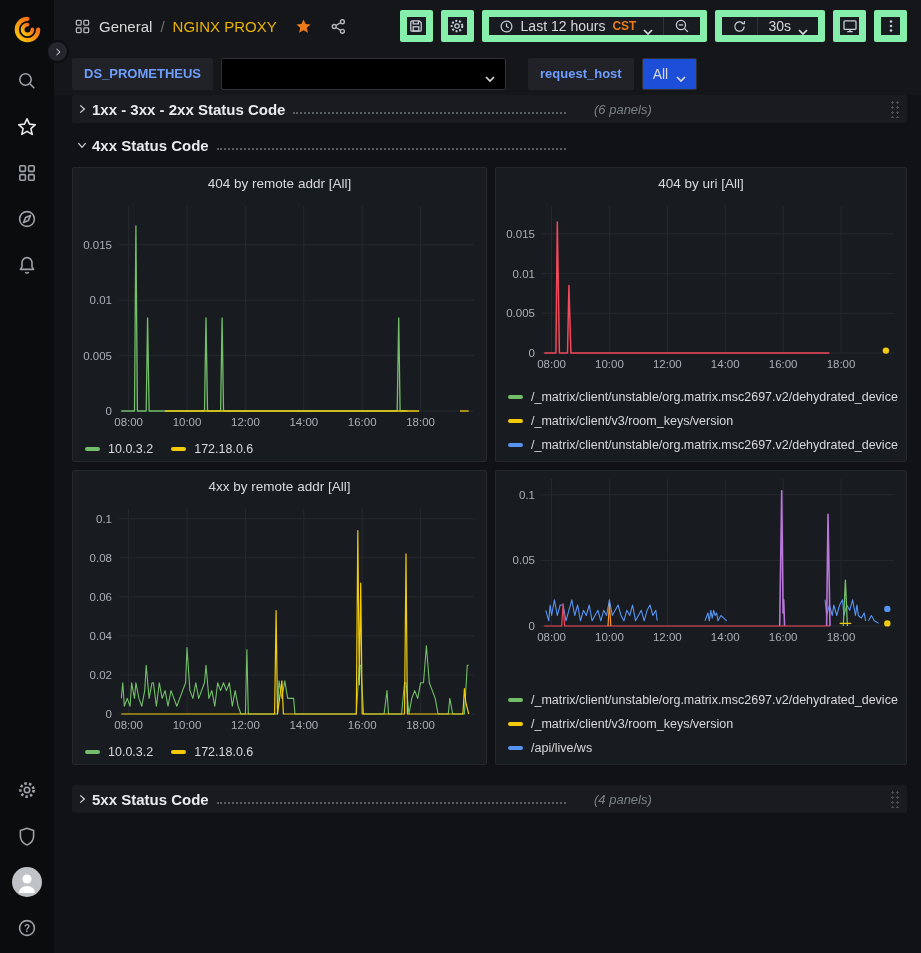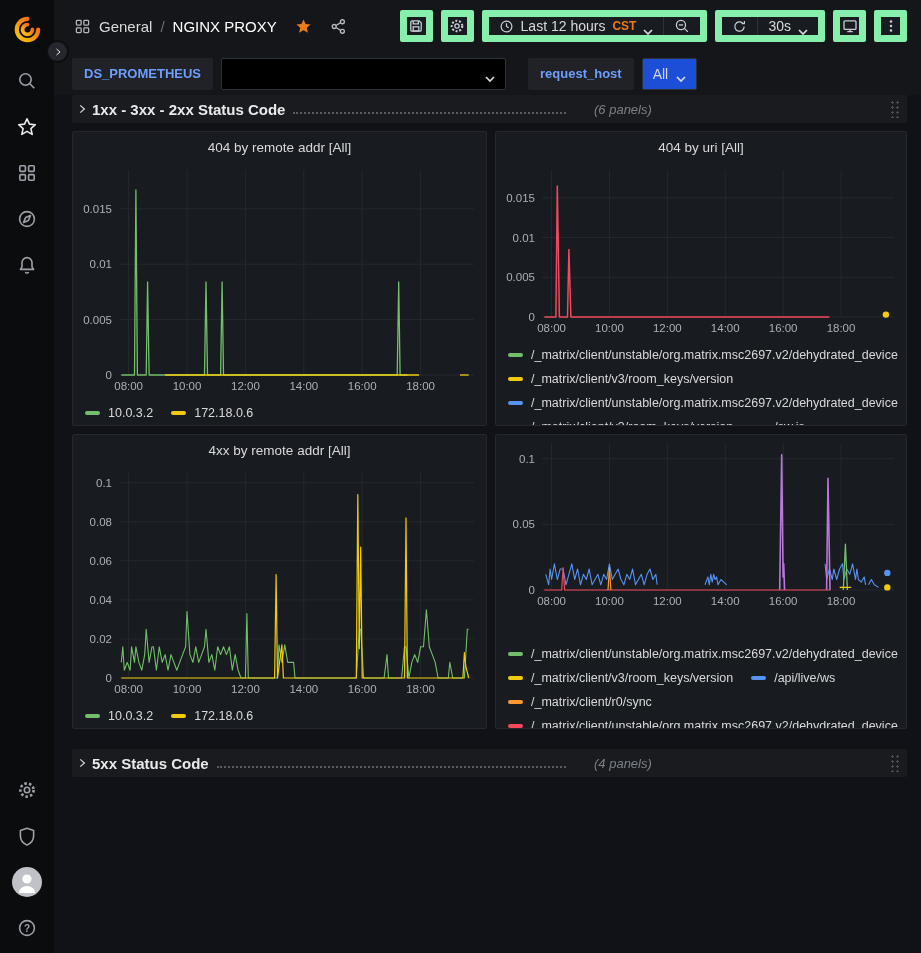--- a/index.html
+++ b/index.html
@@ -24,21 +24,21 @@
     border-radius:50%; background:#26272e; border:2px solid #0d0e12; z-index:9;
     display:flex; align-items:center; justify-content:center; cursor:pointer; }
   .expand-btn svg { stroke:#e9eaeb; fill:none; stroke-width:2; }
 
   
   .main { flex:1; display:flex; flex-direction:column; background:#141619; }
   .navbar { height:52px; display:flex; align-items:center; padding:0 14px 0 20px; }
   .crumbs { display:flex; align-items:center; gap:8px; font-size:15px; }
   .crumb-general { color:#d8d9da; cursor:pointer; }
   .crumb-sep { color:#6e7076; }
-  .crumb-title { color:#ffffff; font-weight:500; cursor:pointer; }
+  .crumb-title { color:#eab308; font-weight:500; cursor:pointer; }
   .crumbs svg.grid { stroke:#b4b7bf; fill:none; stroke-width:1.5; }
   .icon-btn-inline { display:flex; align-items:center; margin-left:10px; cursor:pointer; }
 
   .toolbar { margin-left:auto; display:flex; align-items:center; gap:8px; }
   .tb-btn, .tb-group { height:32px; border:7px solid #86efac; border-radius:2px;
     background:#181b1f; display:flex; align-items:center; color:#c7d0d9; }
   .tb-btn { width:33px; justify-content:center; cursor:pointer; }
   .tb-group > .seg { height:100%; display:flex; align-items:center; padding:0 10px;
     gap:7px; cursor:pointer; font-size:14px; color:#d8d9da; }
   .tb-group > .seg + .seg { border-left:1px solid #2c3235; }
@@ -74,21 +74,21 @@
 
   .panel-grid { display:grid; grid-template-columns:415px 412px; gap:8px; margin-bottom:8px; }
   .panel { height:295px; background:#181b1f; border:1px solid #25272e; border-radius:2px;
     display:flex; flex-direction:column; overflow:hidden; }
   .panel-title { flex:0 0 30px; display:flex; align-items:center; justify-content:center;
     font-size:13.5px; font-weight:500; color:#d8d9da; cursor:pointer; }
   .plot { flex:1; position:relative; }
   .plot svg text { font-family:"Liberation Sans", sans-serif; }
   .legend { flex:0 0 auto; display:flex; flex-wrap:wrap; align-content:flex-start;
     padding:2px 10px 4px 12px; overflow:hidden; }
-  .legend.tall { max-height:88px; }
+  .legend.tall { max-height:88px;flex-direction:column; }
   .leg-item { display:flex; align-items:center; margin-right:18px; line-height:24px;
     font-size:12.5px; color:#d8d9da; white-space:nowrap; cursor:pointer; }
   .leg-swatch { width:15px; height:4px; border-radius:2px; margin-right:8px; flex:0 0 15px; }
 
   .gap12 { height:12px; }
 </style>
 </head>
 <body>
 
 <div class="app">
@@ -292,20 +292,31 @@
                 <path d="M7 4 l7 6 -7 6"></path>
               </svg>
             </span>
           <span class="row-title">1xx - 3xx - 2xx Status Code</span>
           <span class="leader"></span>
         </div>
         <span class="row-count">(6 panels)</span>
         <span class="drag-handle"></span>
       </div>
 
+      <div class="row-header">
+        <div class="row-left">
+          <span class="row-chev">
+              <svg width="12" height="12" viewBox="0 0 20 20">
+                <path d="M4 7 l6 7 6-7"></path>
+              </svg>
+            </span>
+          <span class="row-title">4xx Status Code</span>
+          <span class="leader"></span>
+        </div>
+      </div>
 
       <div class="panel-grid">
         <section class="panel">
           <div class="panel-title">404 by remote addr [All]</div>
           <div class="plot"><svg width="413" height="233">
                 <line x1="55.63404605263158" x2="55.63404605263158" y1="8" y2="213" stroke="#25282e" stroke-width="1"></line>
                 <text x="55.63404605263158" y="228" text-anchor="middle" font-size="11.5" fill="#aab0b8">08:00</text>
                 <line x1="114.02220394736844" x2="114.02220394736844" y1="8" y2="213" stroke="#25282e" stroke-width="1"></line>
                 <text x="114.02220394736844" y="228" text-anchor="middle" font-size="11.5" fill="#aab0b8">10:00</text>
                 <line x1="172.4103618421053" x2="172.4103618421053" y1="8" y2="213" stroke="#25282e" stroke-width="1"></line>

